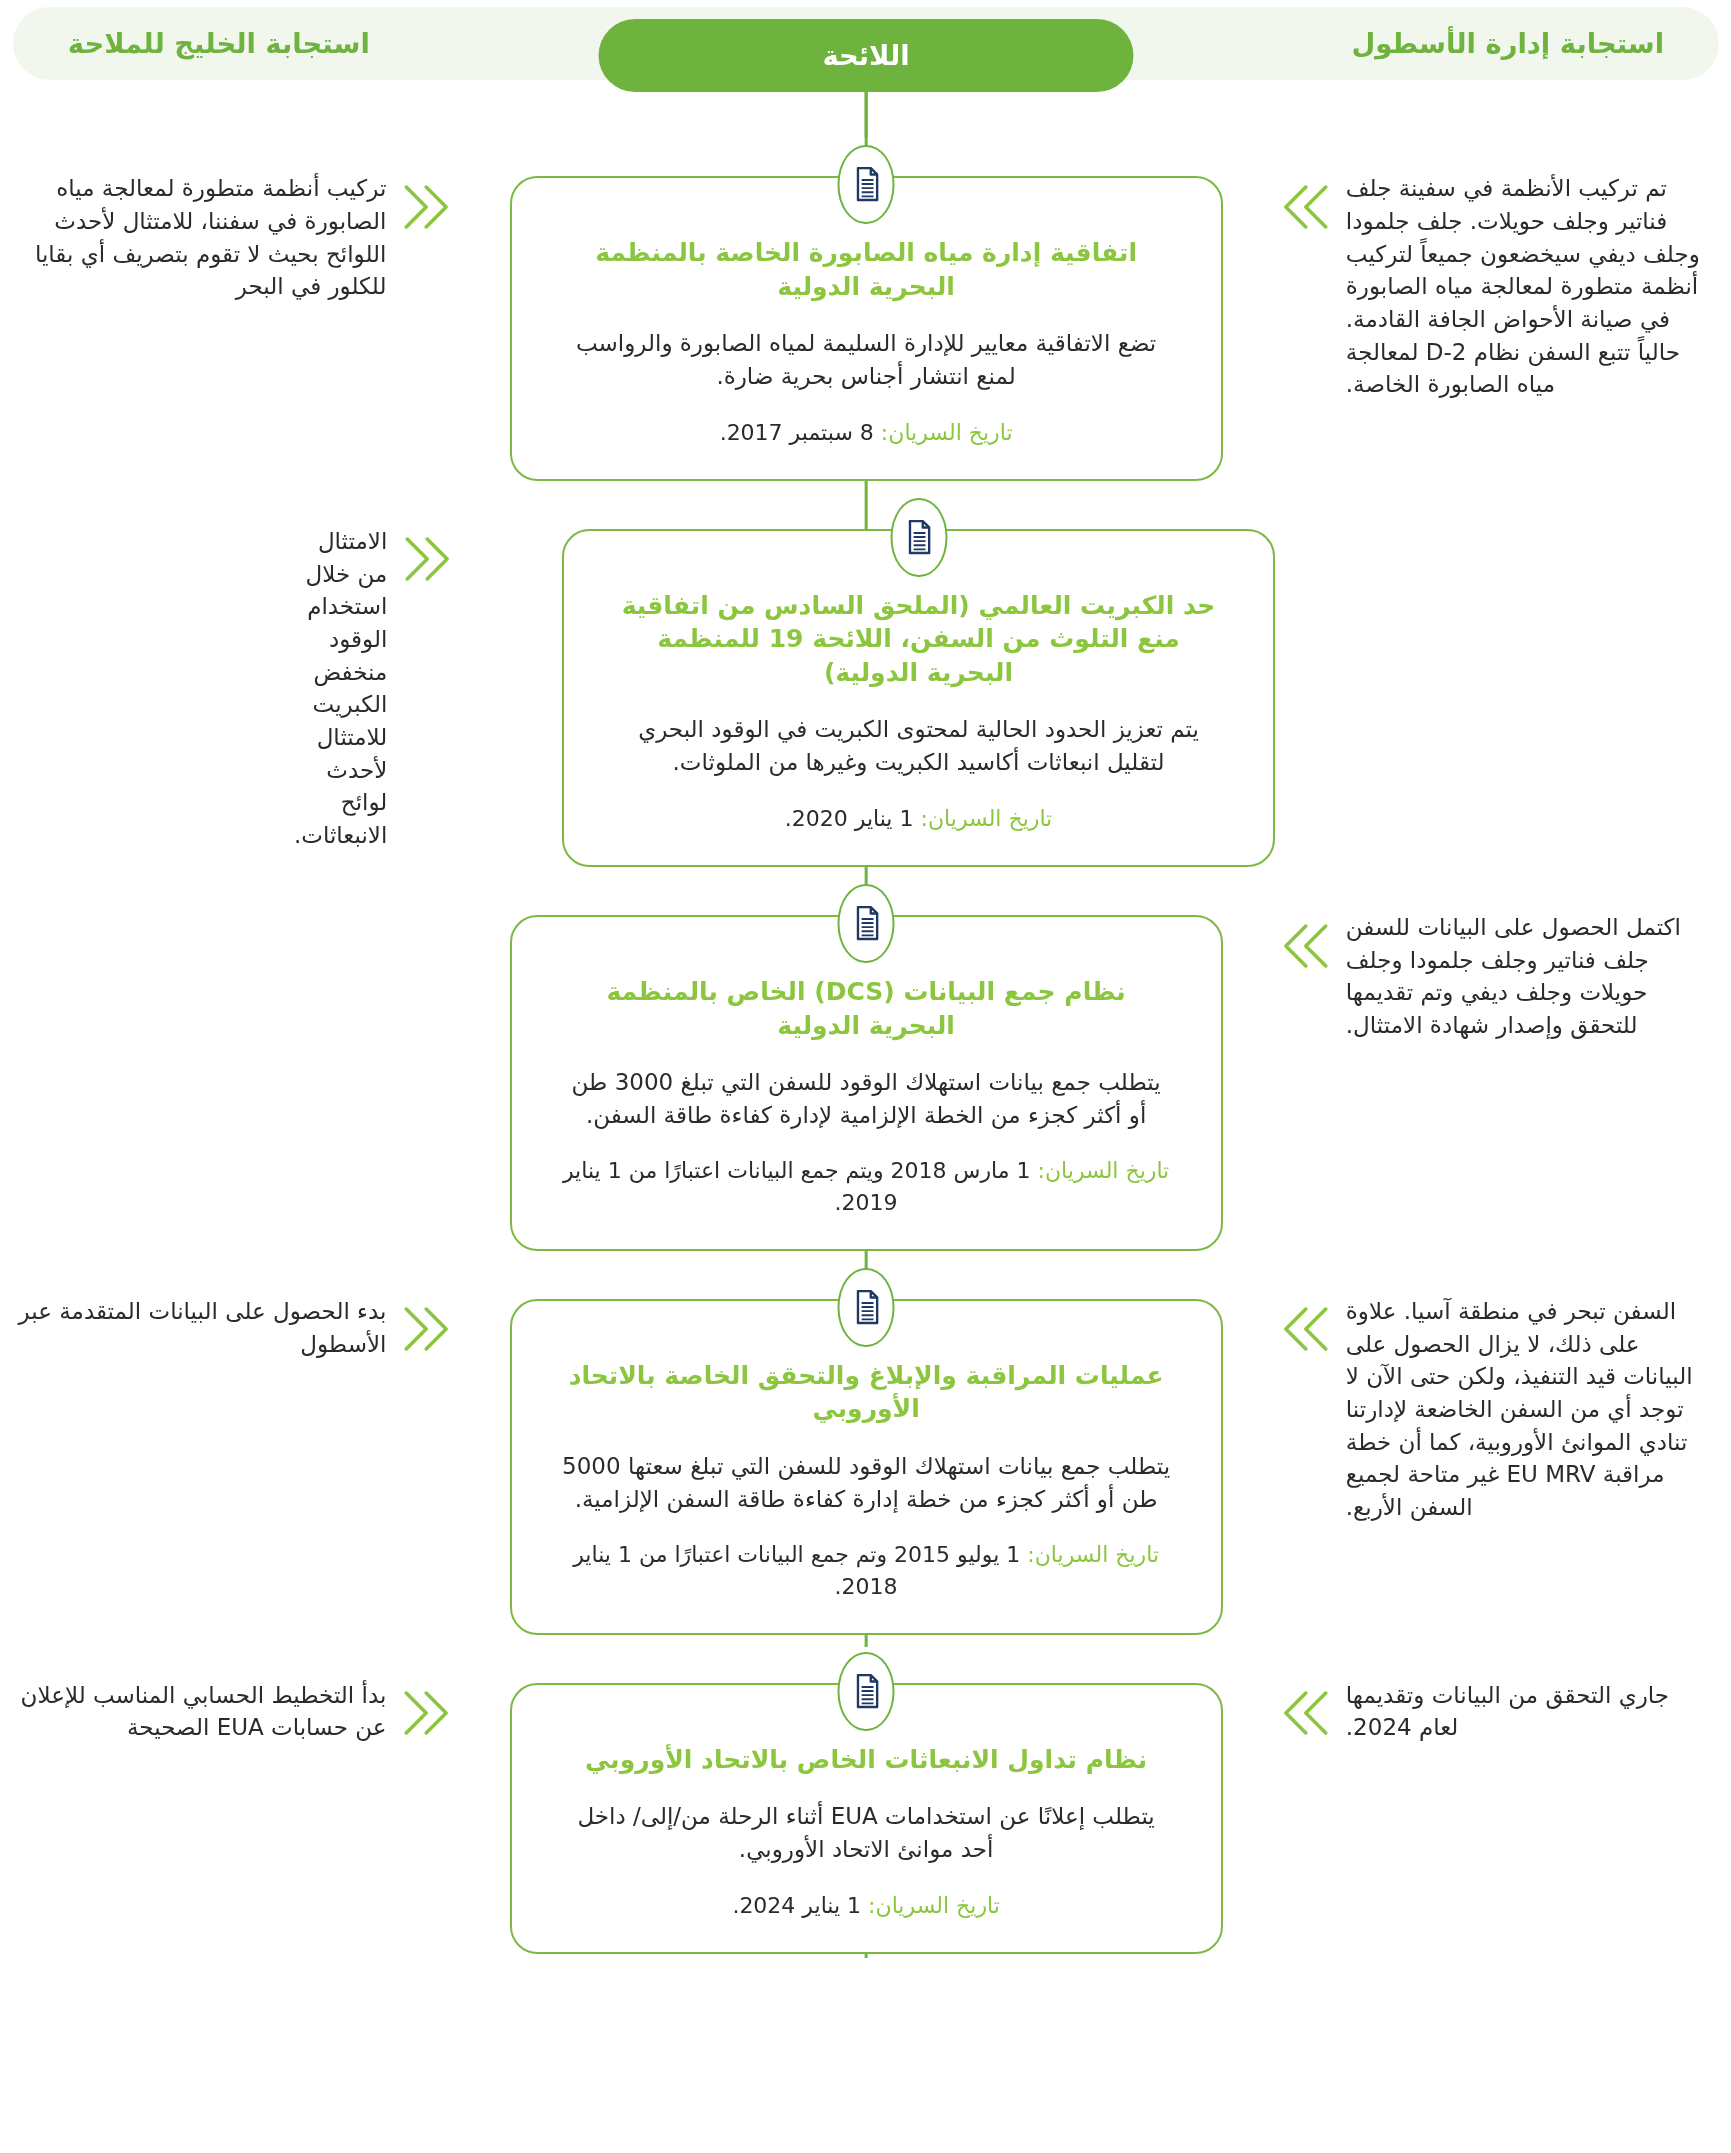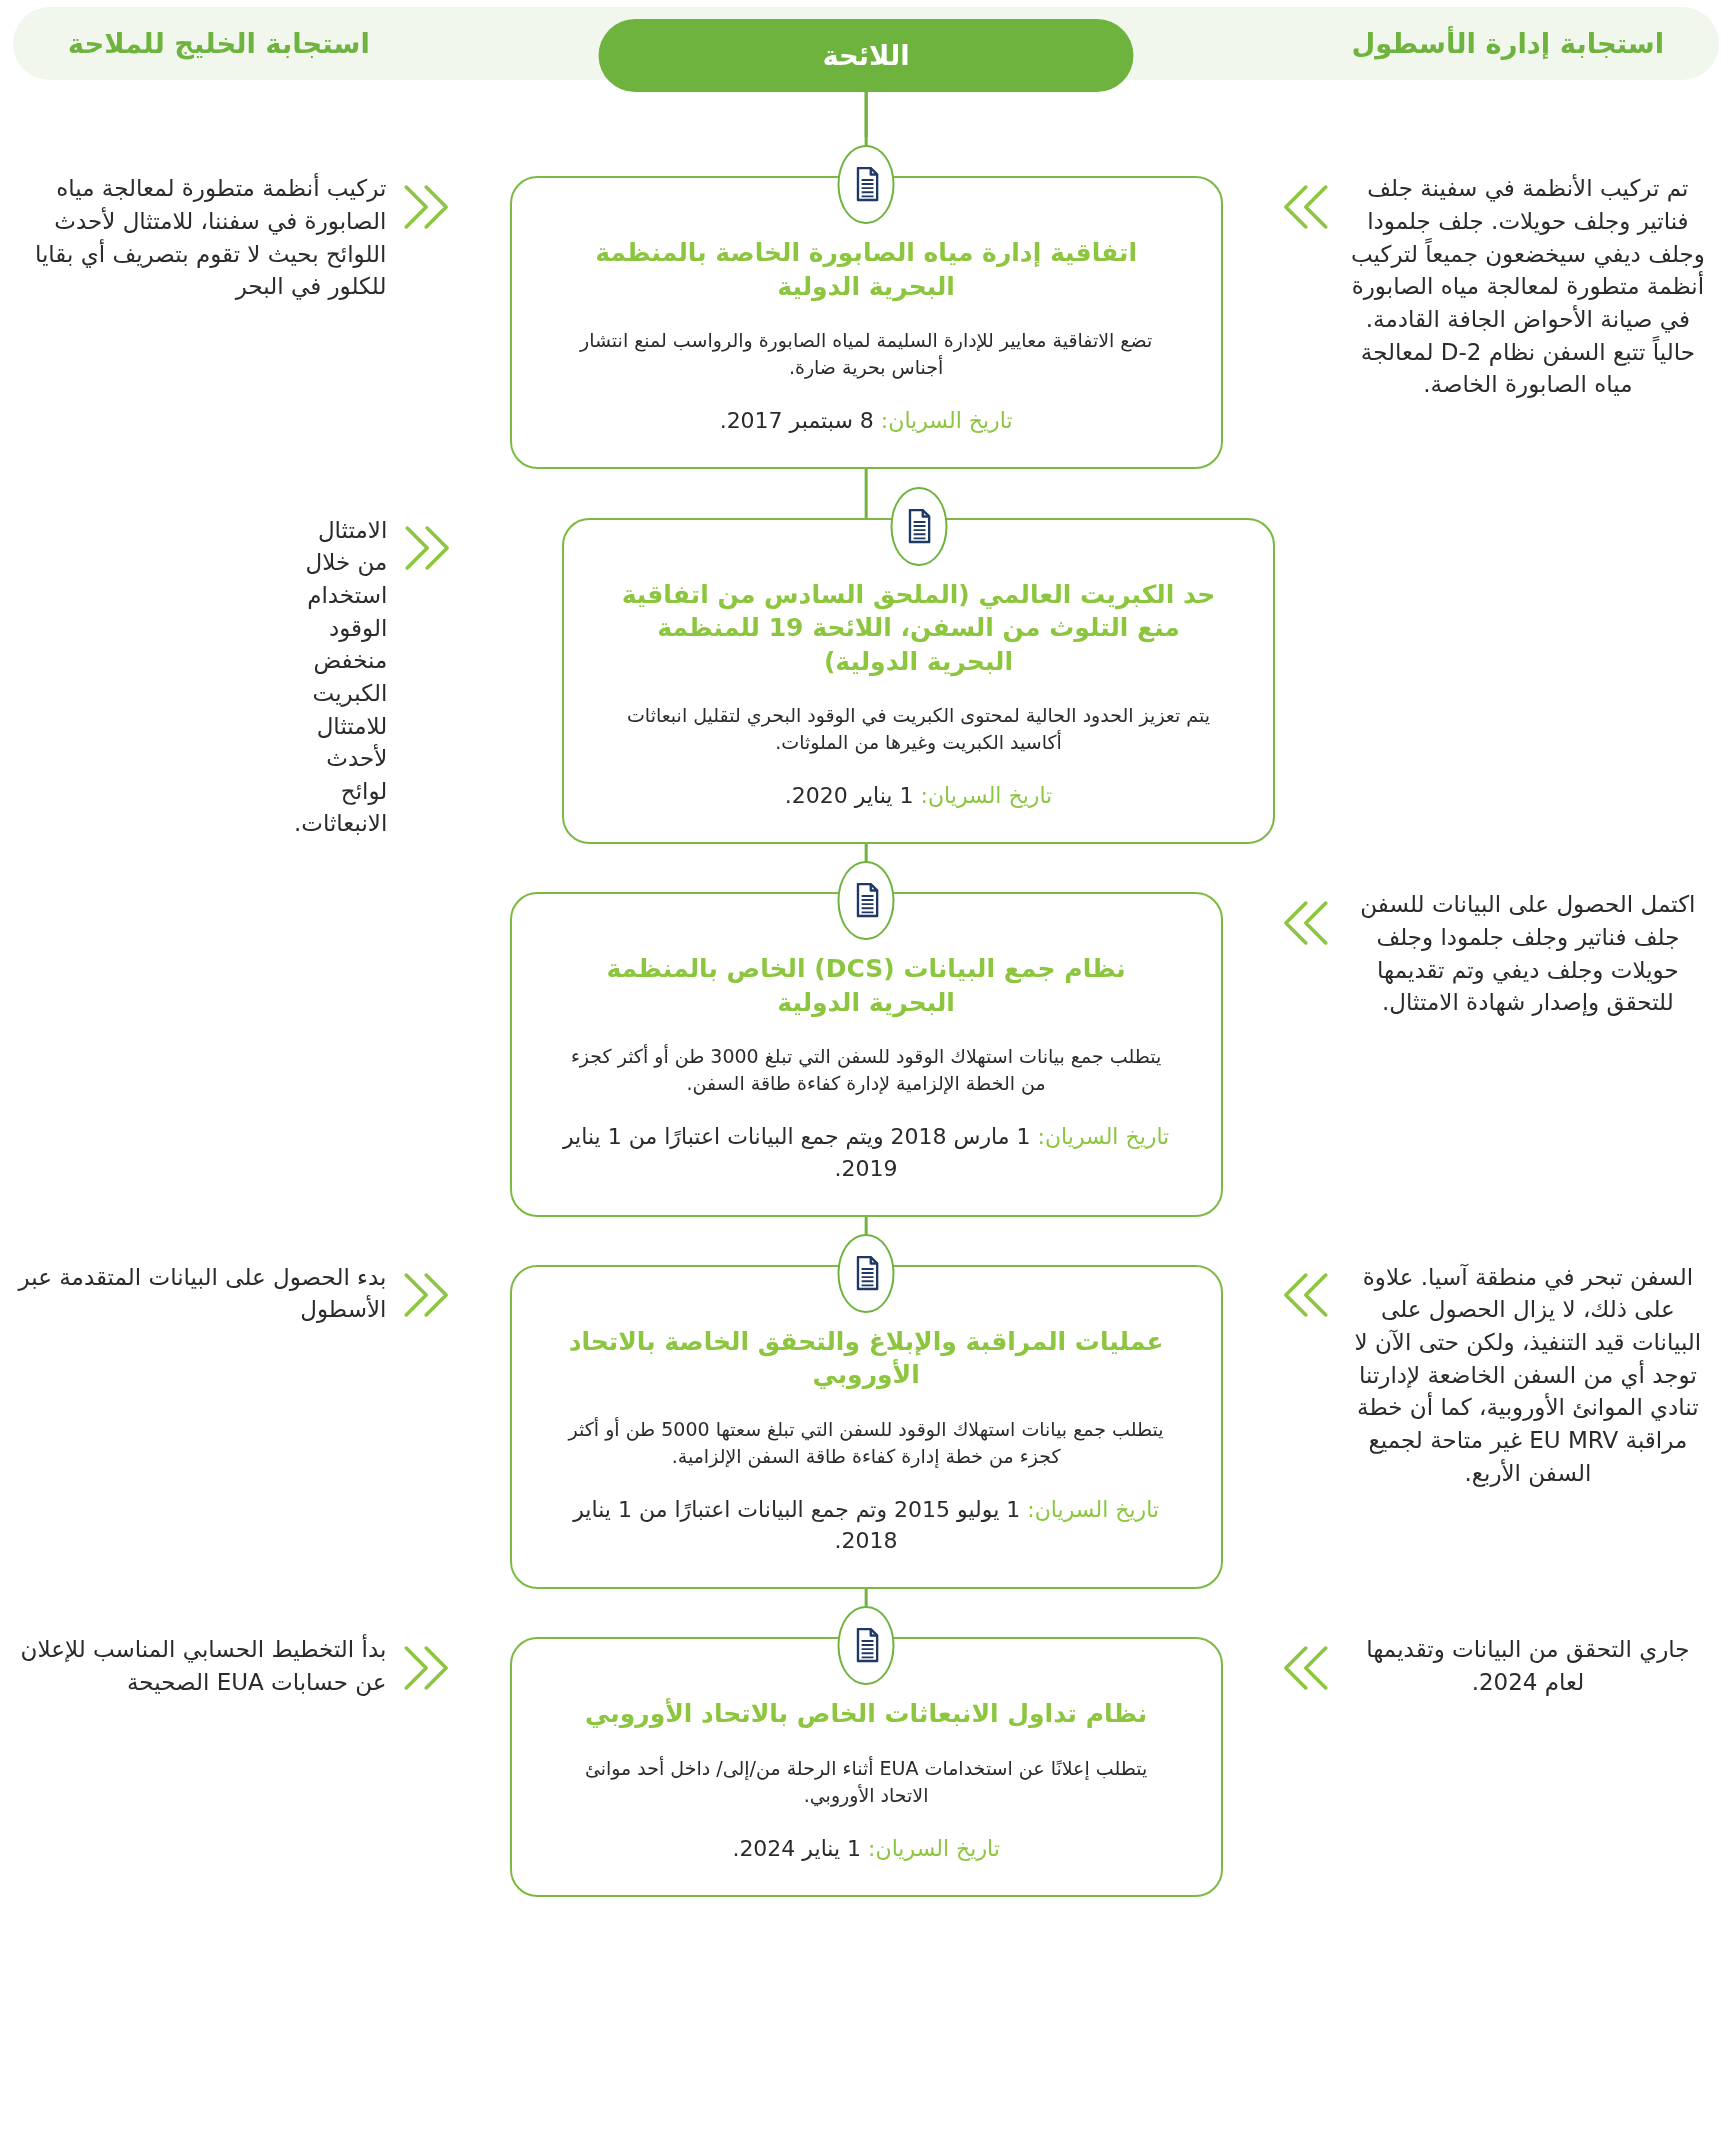--- a/index.html
+++ b/index.html
@@ -120,21 +120,21 @@
   .side-left  .side-inner { flex-direction: row; }
   .side-right .side-inner { flex-direction: row; }
 
   .side-text {
     font-size: 23px;
     line-height: 1.42;
     color: #2b2b2b;
     font-weight: 400;
     flex: 1;
   }
-  .side-left .side-text  { text-align: center; padding-right: 22px; }
+  .side-left .side-text  { text-align: left; padding-right: 22px; }
   .side-right .side-text { text-align: right; padding-left: 5.5px; }
 
   .chev {
     flex: 0 0 auto;
     width: 58px;
     height: 58px;
     margin-top: 5.5px;
   }
   .chev svg { display: block; }
 
@@ -178,21 +178,21 @@
   .card-title {
     font-size: 25px;
     font-weight: 700;
     color: #8cc63f;
     text-align: center;
     line-height: 1.34;
     margin-bottom: 24px;
   }
 
   .card-body {
-    font-size: 19px;
+    font-size: 23px;
     line-height: 1.42;
     color: #2b2b2b;
     text-align: center;
     margin-bottom: 24px;
   }
 
   .card-date {
     font-size: 22px;
     line-height: 1.42;
     color: #2b2b2b;

